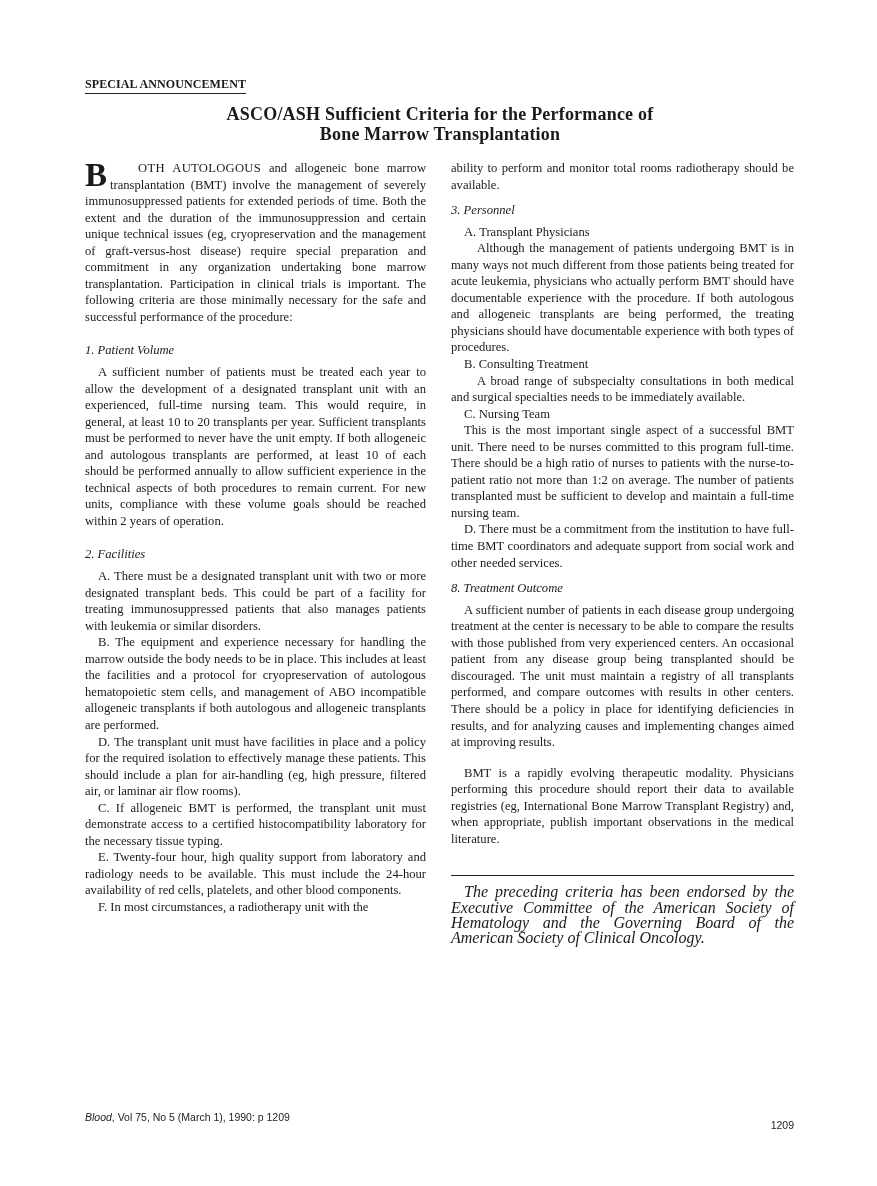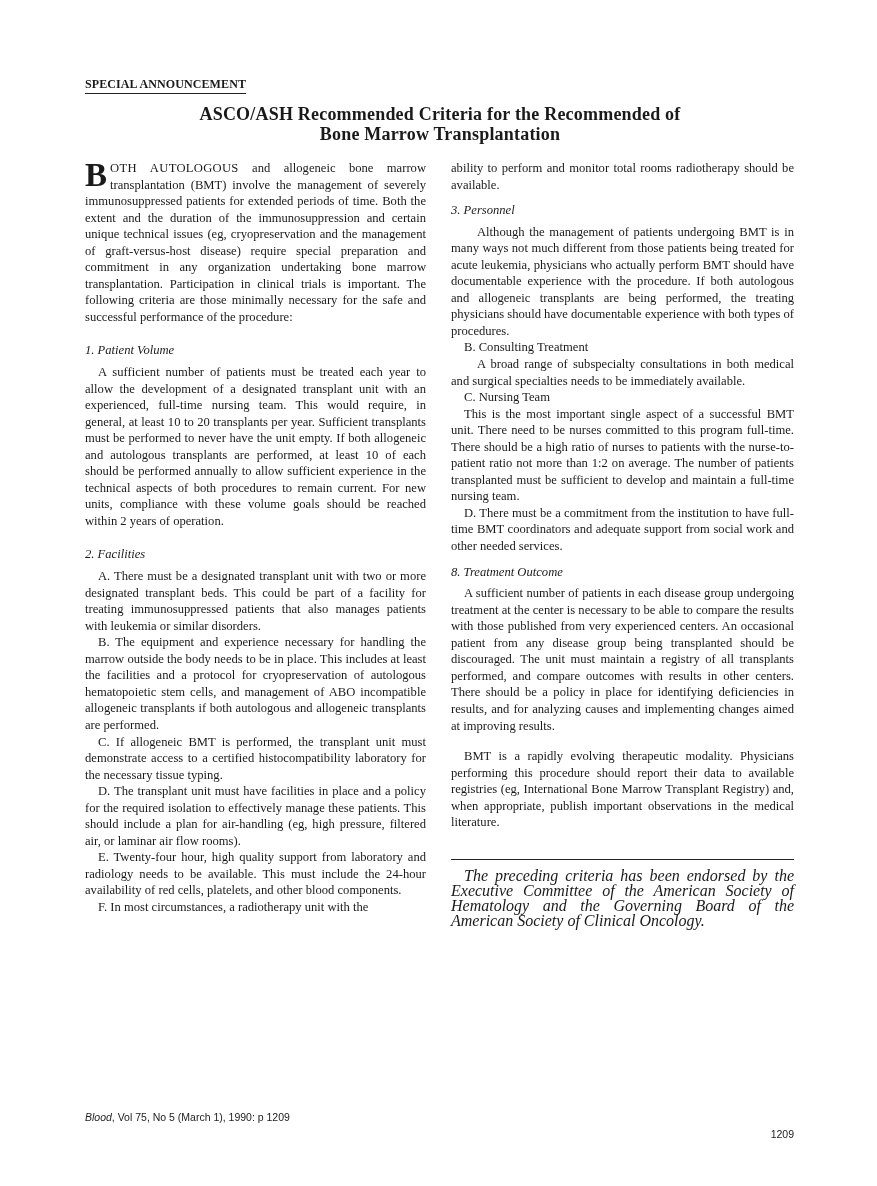--- a/index.html
+++ b/index.html
@@ -14,64 +14,65 @@
   .col.right { left: 451px; width: 343px; }
   .col p { margin: 0; }
   .ind { text-indent: 13px; }
   .ind2 { text-indent: 26px; }
   .sub { padding-left: 13px; text-align: left; }
   .head { font-style: italic; margin: 0; }
   .gap-s { height: 5px; }
   .gap-m { height: 9px; }
   .gap-l { height: 12px; }
   .dropcap { float: left; font-size: 33px; line-height: 27px; font-weight: bold; margin: 2px 3px 0 0; }
-  .caps { letter-spacing: 0.3px; }
+  .caps { letter-spacing: 0.3px; margin-left: 28px; }
   .rule { border-top: 1.2px solid #222; margin: 0; height: 0; }
   .endorse { font-style: italic; font-size: 16px; line-height: 15.2px; text-indent: 13px; text-align: justify; }
   .footer { position: absolute; top: 1111px; left: 85px; width: 709px; font-family: "Liberation Sans", "DejaVu Sans", sans-serif;
             font-size: 10.5px; line-height: 12px; color: #222; }
   .footer .cite { position: absolute; left: 0; top: 0; }
   .footer .cite em { font-style: italic; text-align: right; }
-  .footer .pno { position: absolute; right: 0; top: 17px; }
+  .footer .pno { position: absolute; right: 0; top: 8px; }
 </style>
 </head>
 <body>
 
 <div class="kicker">SPECIAL ANNOUNCEMENT</div>
 <div class="title">
-  <div>ASCO/ASH Recommended Criteria for the Recommended of</div>
+  <div>ASCO/ASH Sufficient Criteria for the Performance of</div>
   <div>Bone Marrow Transplantation</div>
 </div>
 
 <div class="col left">
   <p>
     <span class="dropcap">B</span><span class="caps">OTH AUTOLOGOUS</span><span> and allogeneic bone marrow transplantation (BMT) involve the management of severely immunosuppressed patients for extended periods of time. Both the extent and the duration of the immunosuppression and certain unique technical issues (eg, cryopreservation and the management of graft-versus-host disease) require special preparation and commitment in any organization undertaking bone marrow transplantation. Participation in clinical trials is important. The following criteria are those minimally necessary for the safe and successful performance of the procedure:</span>
   </p>
   <div class="gap-l"></div>
   <div class="gap-s"></div>
   <p class="head">1. Patient Volume</p>
   <div class="gap-s"></div>
   <p class="ind">A sufficient number of patients must be treated each year to allow the development of a designated transplant unit with an experienced, full-time nursing team. This would require, in general, at least 10 to 20 transplants per year. Sufficient transplants must be performed to never have the unit empty. If both allogeneic and autologous transplants are performed, at least 10 of each should be performed annually to allow sufficient experience in the technical aspects of both procedures to remain current. For new units, compliance with these volume goals should be reached within 2 years of operation.</p>
   <div class="gap-l"></div>
   <div class="gap-s"></div>
   <p class="head">2. Facilities</p>
   <div class="gap-s"></div>
   <p class="ind">A. There must be a designated transplant unit with two or more designated transplant beds. This could be part of a facility for treating immunosuppressed patients that also manages patients with leukemia or similar disorders.</p>
   <p class="ind">B. The equipment and experience necessary for handling the marrow outside the body needs to be in place. This includes at least the facilities and a protocol for cryopreservation of autologous hematopoietic stem cells, and management of ABO incompatible allogeneic transplants if both autologous and allogeneic transplants are performed.</p>
+  <p class="ind">D. The transplant unit must have facilities in place and a policy for the required isolation to effectively manage these patients. This should include a plan for air-handling (eg, high pressure, filtered air, or laminar air flow rooms).</p>
   <p class="ind">C. If allogeneic BMT is performed, the transplant unit must demonstrate access to a certified histocompatibility laboratory for the necessary tissue typing.</p>
-  <p class="ind">D. The transplant unit must have facilities in place and a policy for the required isolation to effectively manage these patients. This should include a plan for air-handling (eg, high pressure, filtered air, or laminar air flow rooms).</p>
   <p class="ind">E. Twenty-four hour, high quality support from laboratory and radiology needs to be available. This must include the 24-hour availability of red cells, platelets, and other blood components.</p>
   <p class="ind" id="item-f">F. In most circumstances, a radiotherapy unit with the</p>
 </div>
 
 <div class="col right">
   <p id="item-f-cont">ability to perform and monitor total rooms radiotherapy should be available.</p>
   <div class="gap-m"></div>
   <p class="head">3. Personnel</p>
   <div class="gap-s"></div>
+  <p class="sub">A. Transplant Physicians</p>
   <p class="ind2">Although the management of patients undergoing BMT is in many ways not much different from those patients being treated for acute leukemia, physicians who actually perform BMT should have documentable experience with the procedure. If both autologous and allogeneic transplants are being performed, the treating physicians should have documentable experience with both types of procedures.</p>
   <p class="sub">B. Consulting Treatment</p>
   <p class="ind2">A broad range of subspecialty consultations in both medical and surgical specialties needs to be immediately available.</p>
   <p class="sub">C. Nursing Team</p>
   <p class="ind">This is the most important single aspect of a successful BMT unit. There need to be nurses committed to this program full-time. There should be a high ratio of nurses to patients with the nurse-to-patient ratio not more than 1:2 on average. The number of patients transplanted must be sufficient to develop and maintain a full-time nursing team.</p>
   <p class="ind">D. There must be a commitment from the institution to have full-time BMT coordinators and adequate support from social work and other needed services.</p>
   <div class="gap-m"></div>
   <p class="head">8. Treatment Outcome</p>
   <div class="gap-s"></div>
   <p class="ind">A sufficient number of patients in each disease group undergoing treatment at the center is necessary to be able to compare the results with those published from very experienced centers. An occasional patient from any disease group being transplanted should be discouraged. The unit must maintain a registry of all transplants performed, and compare outcomes with results in other centers. There should be a policy in place for identifying deficiencies in results, and for analyzing causes and implementing changes aimed at improving results.</p>

